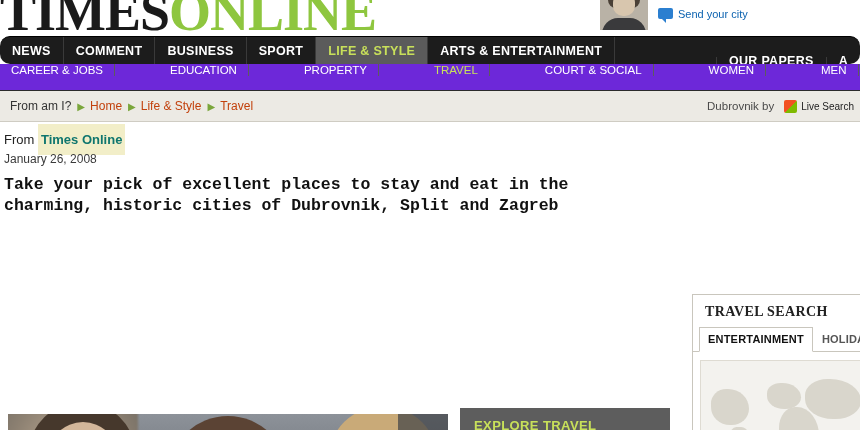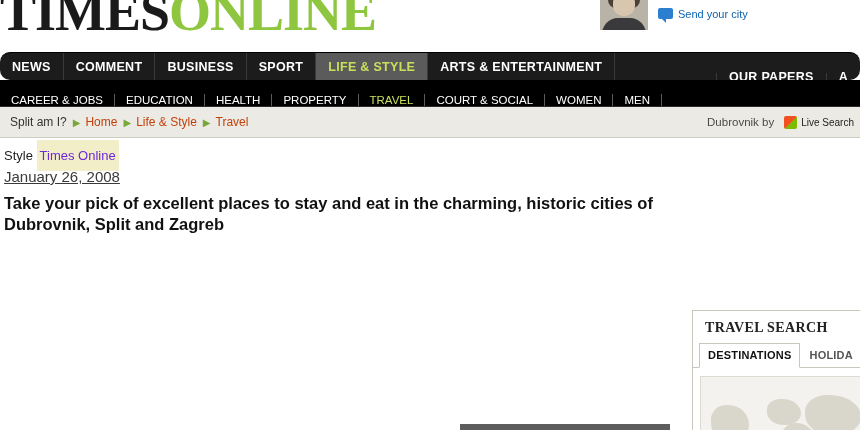--- a/index.html
+++ b/index.html
@@ -17,21 +17,21 @@
   .page {
     position: relative;
     width: 860px;
     height: 430px;
     overflow: hidden;
   }
 
   
   .masthead {
     position: relative;
-    height: 52px;
+    height: 36px;
     overflow: hidden;
     padding-left: 42px;
   }
   .logo {
     position: absolute;
     left: 0px;
     top: -12px;
     font-family: "Liberation Serif", serif;
     font-size: 54px;
     font-weight: bold;
@@ -142,24 +142,25 @@
   .nav-primary .right .item {
     font-weight: bold;
     border-right: none;
     border-left: 1px solid #3a3a3a;
   }
 
   
   .nav-secondary {
     position: relative;
     height: 26px;
-    background: #000000;
-    display: flex;
-    align-items: flex-end;
+    background: #6d28d9;
+    display: flex;
+    align-items: flex-start;
     border-bottom: 1px solid #2b2b2b;
+    gap: 44px;
   }
   .nav-secondary .item {
     display: flex;
     align-items: center;
     padding: 0 11px;
     font-size: 11.5px;
     color: #ffffff;
     white-space: nowrap;
     text-transform: uppercase;
     cursor: pointer;
@@ -228,41 +229,41 @@
     top: 0;
     width: 680px;
   }
   .from-line {
     padding: 10px 0 0 4px;
     font-size: 13px;
     color: #222;
   }
   .from-line .src {
     background: #f2eec8;
-    color: #6d28d9;
+    color: #0f766e;
     padding: 8px 3px;
+    font-weight: bold;
   }
   .date-line {
     padding: 5px 0 0 4px;
-    font-size: 15px;
+    font-size: 12px;
     color: #3a3a3a;
-    text-decoration: underline;
   }
   h1.headline {
     margin: 6px 0 0 2px;
     font-family: "Liberation Serif", serif;
     font-size: 31px;
     font-weight: normal;
     color: #111;
     line-height: 36px;
   }
   h2.standfirst {
     margin: 8px 0 0 4px;
     width: 660px;
-    font-family: Liberation Sans, sans-serif;
+    font-family: Liberation Mono, monospace;
     font-size: 16.5px;
     font-weight: bold;
     color: #111;
     line-height: 21px;
   }
 
   
   .photo {
     position: absolute;
     left: 8px;
@@ -415,52 +416,51 @@
     <div class="item">ARTS &amp; ENTERTAINMENT</div>
     <div class="right">
       <div class="item">OUR PAPERS</div>
       <div class="item">A</div>
     </div>
   </div>
 
   <div class="nav-secondary">
     <div class="item">CAREER &amp; JOBS</div>
     <div class="item">EDUCATION</div>
-    <div class="item">HEALTH</div>
     <div class="item">PROPERTY</div>
     <div class="item active">TRAVEL</div>
     <div class="item">COURT &amp; SOCIAL</div>
     <div class="item">WOMEN</div>
     <div class="item">MEN</div>
   </div>
 
   <div class="breadcrumb-bar">
     <div class="breadcrumb">
-      <span class="label">Split am I?</span>
+      <span class="label">From am I?</span>
       <span class="arrow">▶</span>
       <span class="crumb">Home</span>
       <span class="arrow">▶</span>
       <span class="crumb">Life &amp; Style</span>
       <span class="arrow">▶</span>
       <span class="crumb">Travel</span>
     </div>
     <div class="sponsored">
       <span>Dubrovnik by</span>
       <span class="live-logo">
         <span class="flag"></span>
         <span>Live Search</span>
       </span>
     </div>
   </div>
 
   <div class="content">
 
     <div class="article">
       <div class="from-line">
-        <span>Style</span>
+        <span>From</span>
         <span class="src">Times Online</span>
       </div>
       <div class="date-line">January 26, 2008</div>
       <h2 class="standfirst">Take your pick of excellent places to stay and eat in the charming, historic cities of Dubrovnik, Split and Zagreb</h2>
     </div>
 
     <div class="photo">
       <div class="bg"></div>
       <div class="blur1"></div>
       <div class="person-a-hair"></div>
@@ -474,21 +474,21 @@
     </div>
 
     <div class="explore">
       <h3>EXPLORE TRAVEL</h3>
 
     </div>
 
     <div class="travel-search">
       <div class="ts-title">TRAVEL SEARCH</div>
       <div class="ts-tabs">
-        <div class="tab active">DESTINATIONS</div>
+        <div class="tab active">ENTERTAINMENT</div>
         <div class="tab">HOLIDA</div>
       </div>
       <div class="ts-map">
         <div class="continent c1"></div>
         <div class="continent c2"></div>
         <div class="continent c3"></div>
         <div class="continent c4"></div>
         <div class="continent c5"></div>
 
       </div>

